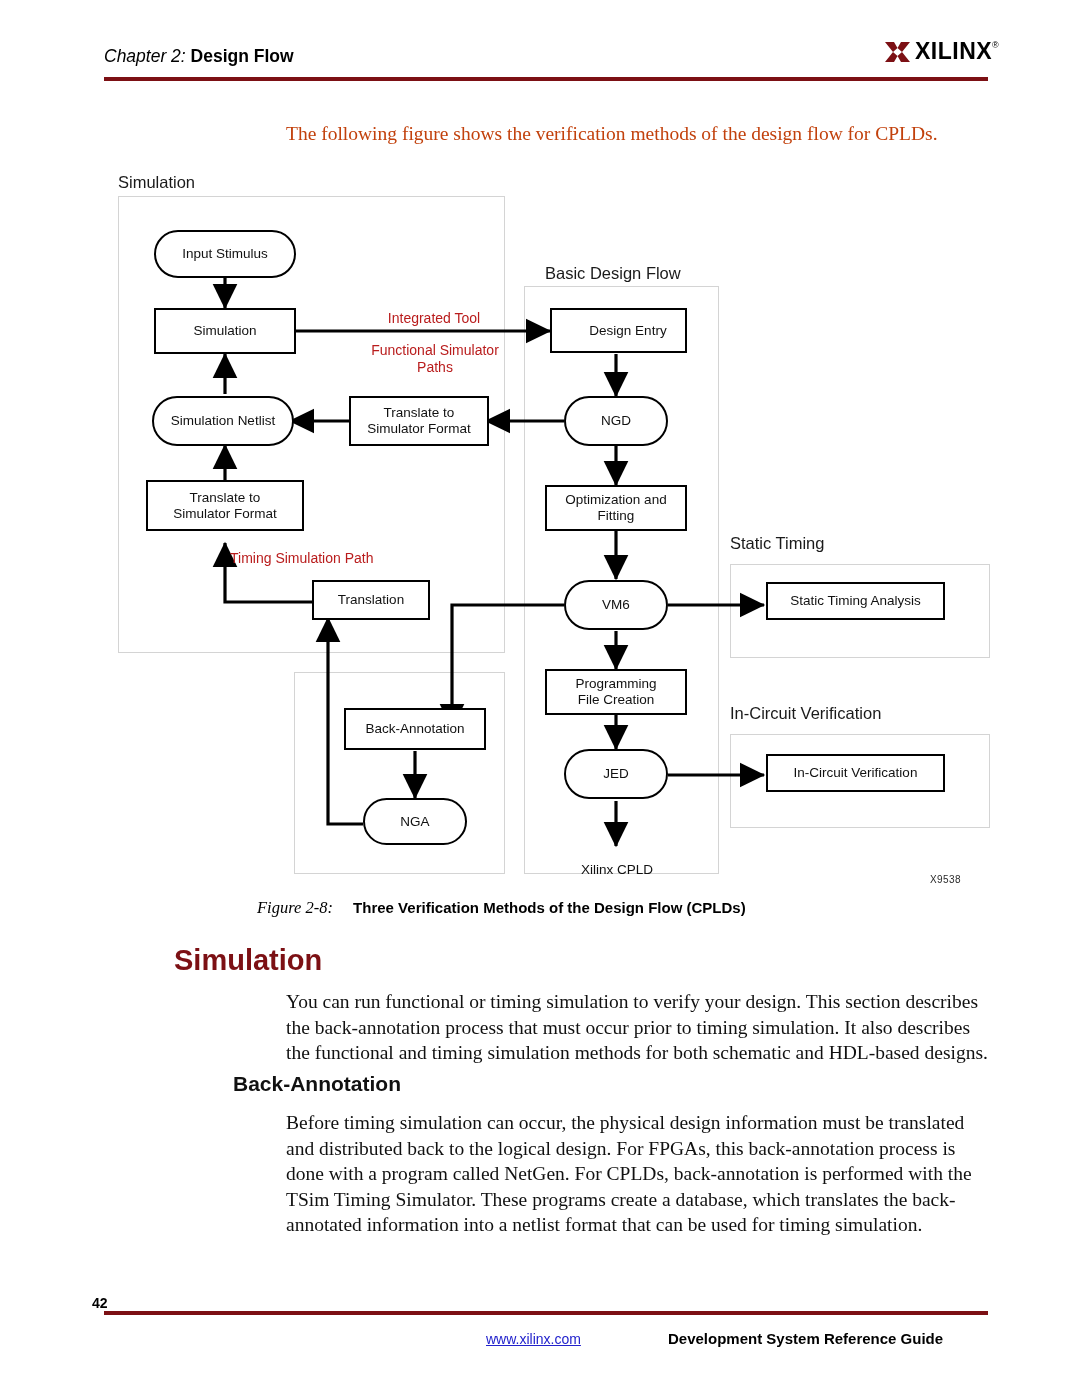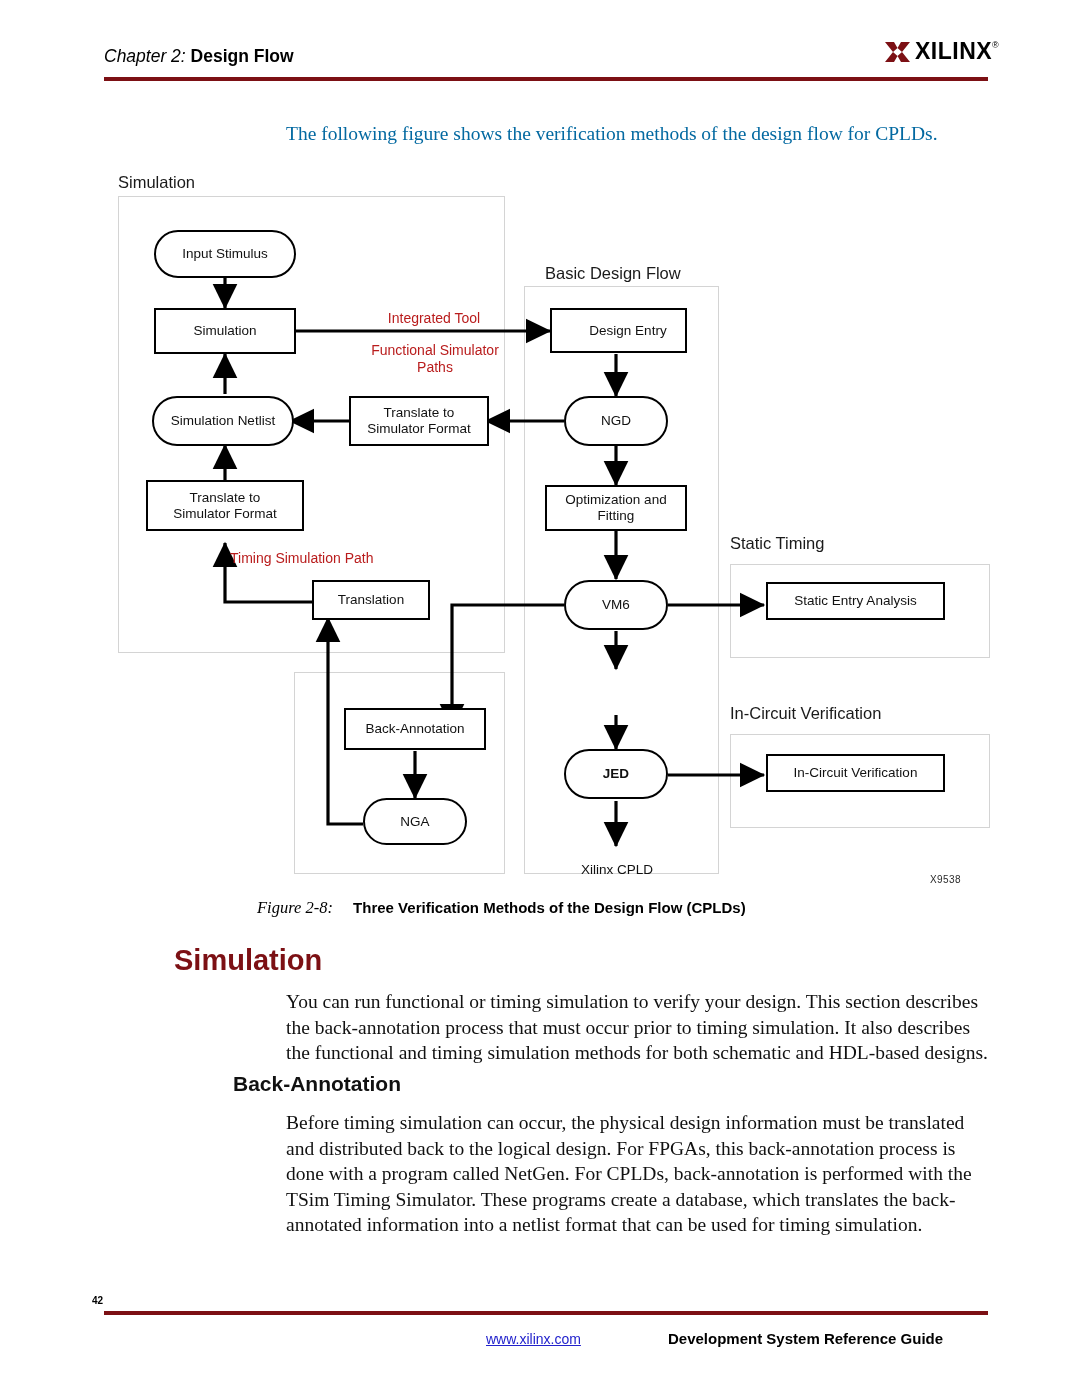--- a/index.html
+++ b/index.html
@@ -31,21 +31,21 @@
     font-size:23px;letter-spacing:0.5px;color:#000;
   }
   .logo-reg{
     position:absolute;left:108px;top:2px;font-size:9px;
     font-family:"Liberation Sans",sans-serif;color:#000;
   }
 
   
   .intro{
     position:absolute;left:286px;top:121px;width:700px;
-    font-size:19.5px;color:#0369a1;line-height:25px;
+    font-size:19.5px;color:#c2410c;line-height:25px;
   }
 
   
   .figure{position:absolute;left:104px;top:168px;width:884px;height:760px;}
   .fig-svg{position:absolute;left:0;top:0;}
 
   .grouplabel{
     position:absolute;font-family:"Liberation Sans",sans-serif;
     font-size:16.5px;color:#1a1a1a;white-space:nowrap;
   }
@@ -92,21 +92,21 @@
   }
   .body{
     position:absolute;left:286px;width:705px;
     font-size:19.5px;color:#111;line-height:25.6px;text-align:left;
   }
 
   
   .ftr-rule{position:absolute;left:104px;top:1311px;width:884px;height:4px;background:#7c1014;}
   .ftr-page{
     position:absolute;left:92px;top:1295px;
-    font-family:"Liberation Sans",sans-serif;font-weight:bold;font-size:10px;color:#000;
+    font-family:"Liberation Sans",sans-serif;font-weight:bold;font-size:14px;color:#000;
   }
   .ftr-url{
     position:absolute;left:486px;top:1331px;
     font-family:"Liberation Sans",sans-serif;font-size:14px;color:#2222cc;
     text-decoration:underline;cursor:pointer;
   }
   .ftr-guide{
     position:absolute;left:668px;top:1330px;
     font-family:"Liberation Sans",sans-serif;font-weight:bold;font-size:15px;color:#000;
     white-space:nowrap;
@@ -207,24 +207,26 @@
 Simulator Format</div>
     <div class="node" style="left:208px;top:412px;width:118px;height:40px;">Translation</div>
     <div class="node" style="left:240px;top:540px;width:142px;height:42px;">Back-Annotation</div>
     <div class="node round" style="left:259px;top:630px;width:104px;height:47px;">NGA</div>
 
     <div class="node" style="left:446px;top:140px;width:137px;height:45px;padding-left:19px;">Design Entry</div>
     <div class="node round" style="left:460px;top:228px;width:104px;height:50px;">NGD</div>
     <div class="node" style="left:441px;top:317px;width:142px;height:46px;white-space:pre-line;">Optimization and
 Fitting</div>
     <div class="node round" style="left:460px;top:412px;width:104px;height:50px;">VM6</div>
-    <div class="node round" style="left:460px;top:581px;width:104px;height:50px;font-weight:bold;">JED</div>
+    <div class="node" style="left:441px;top:501px;width:142px;height:46px;white-space:pre-line;">Programming
+File Creation</div>
+    <div class="node round" style="left:460px;top:581px;width:104px;height:50px;">JED</div>
     <div class="plainlabel" style="left:452px;top:686px;width:122px;margin-top:8px;">Xilinx CPLD</div>
 
-    <div class="node" style="left:662px;top:414px;width:179px;height:38px;">Static Entry Analysis</div>
+    <div class="node" style="left:662px;top:414px;width:179px;height:38px;">Static Timing Analysis</div>
     <div class="node" style="left:662px;top:586px;width:179px;height:38px;">In-Circuit Verification</div>
 
     <div class="edgelabel" style="left:250px;top:142px;width:160px;">Integrated Tool</div>
     <div class="edgelabel" style="left:236px;top:174px;width:190px;white-space:pre-line;">Functional Simulator
 Paths</div>
     <div class="edgelabel" style="left:126px;top:382px;width:200px;text-align:left;">Timing Simulation Path</div>
 
     <div class="xcode" style="left:826px;top:706px;">X9538</div>
   </div>
 

